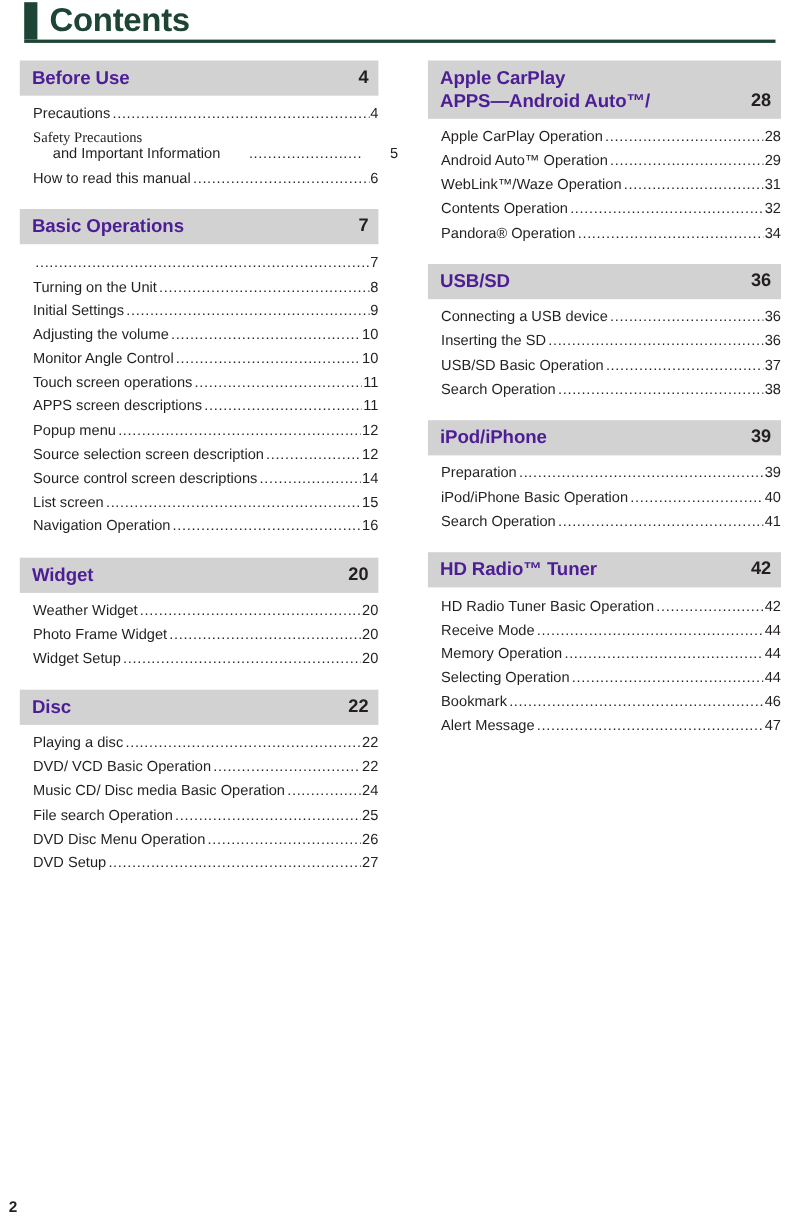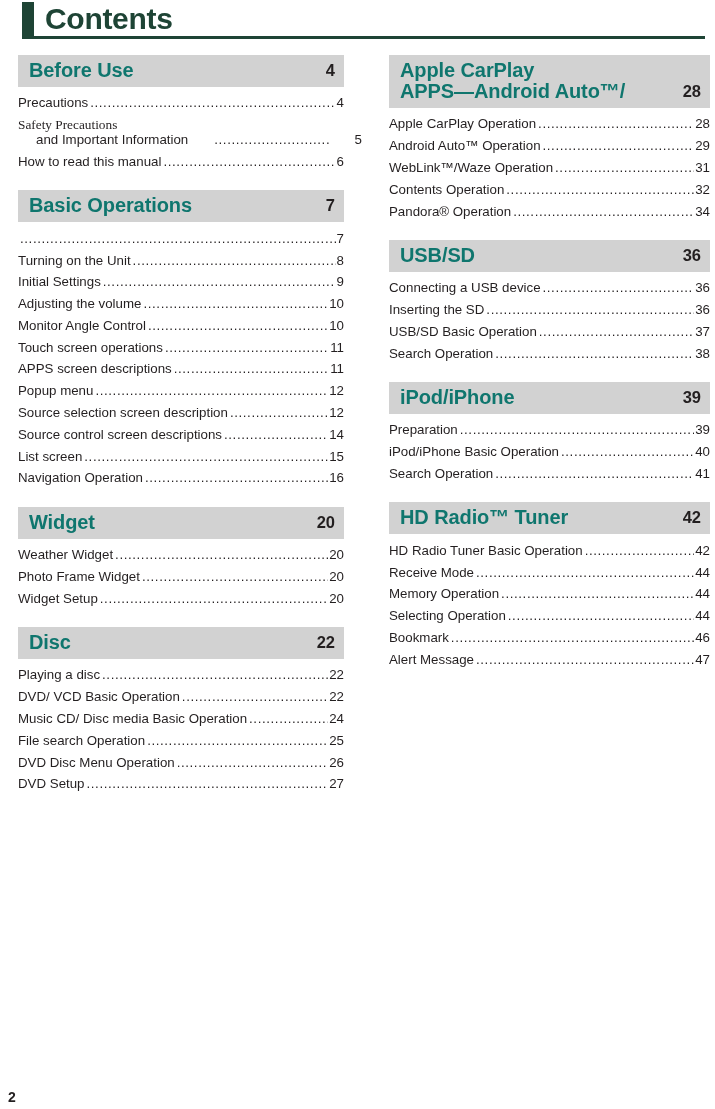--- a/index.html
+++ b/index.html
@@ -75,43 +75,44 @@
     padding: 5px 9px 6px 11px;
     display: flex;
     align-items: flex-end;
     justify-content: space-between;
     margin-bottom: 5px;
   }
   .section-bar.two-line {
     align-items: flex-end;
   }
   .section-title {
-    font-size: 20px;
+    font-size: 17px;
     font-weight: bold;
-    color: #0f766e;
+    color: #4c1d95;
     line-height: 21px;
     letter-spacing: -0.1px;
   }
   .section-page {
     font-size: 16.5px;
     font-weight: bold;
     color: #231f20;
     line-height: 21px;
     padding-left: 10px;
     white-space: nowrap;
   }
 
   
   .toc-entry {
     display: block;
     font-size: 13.3px;
     line-height: 15px;
     color: #231f20;
     padding: 3.4px 0 3.4px 0;
     position: relative;
+    margin-left: 12px;
   }
   .entry-row {
     display: flex;
     align-items: baseline;
     width: 100%;
   }
   .entry-label {
     white-space: nowrap;
     flex: 0 0 auto;
   }

